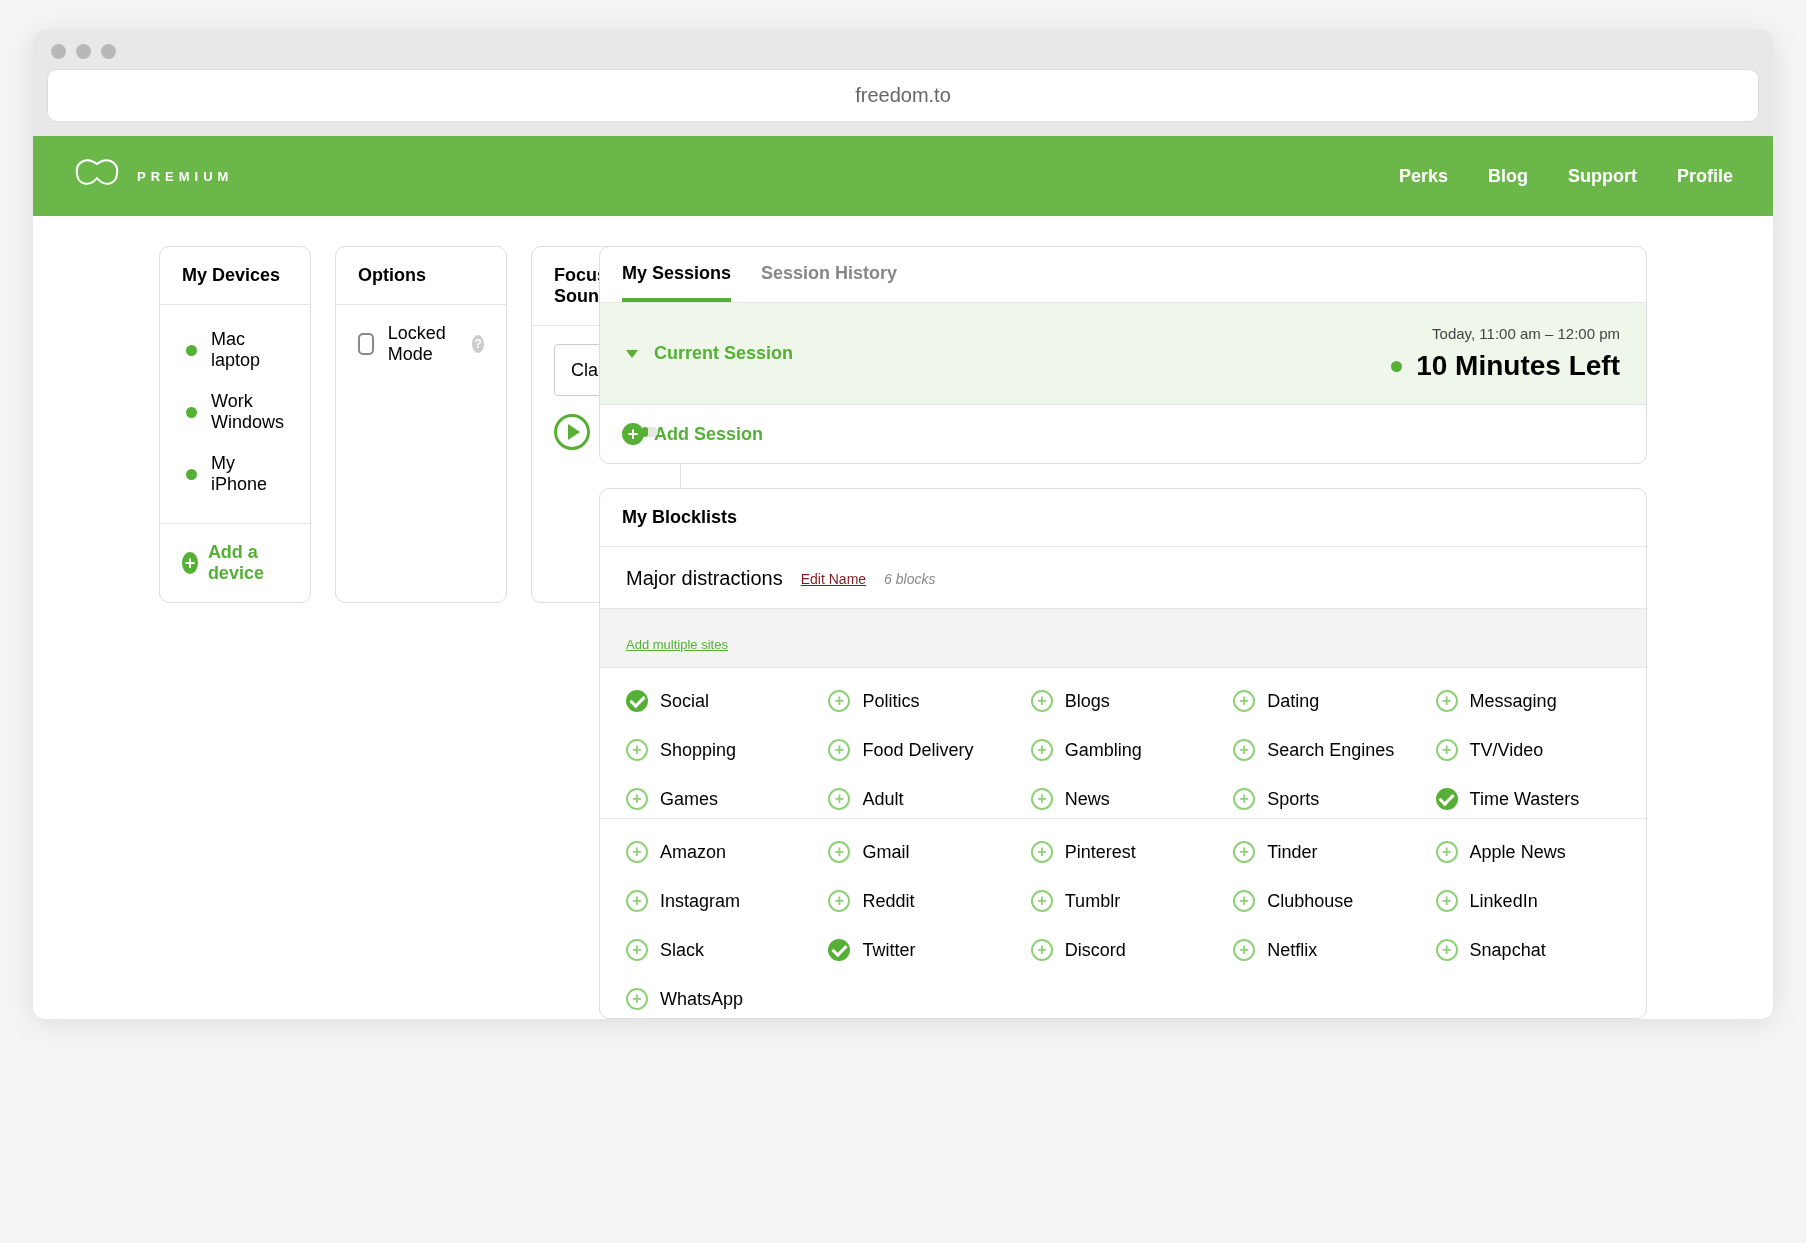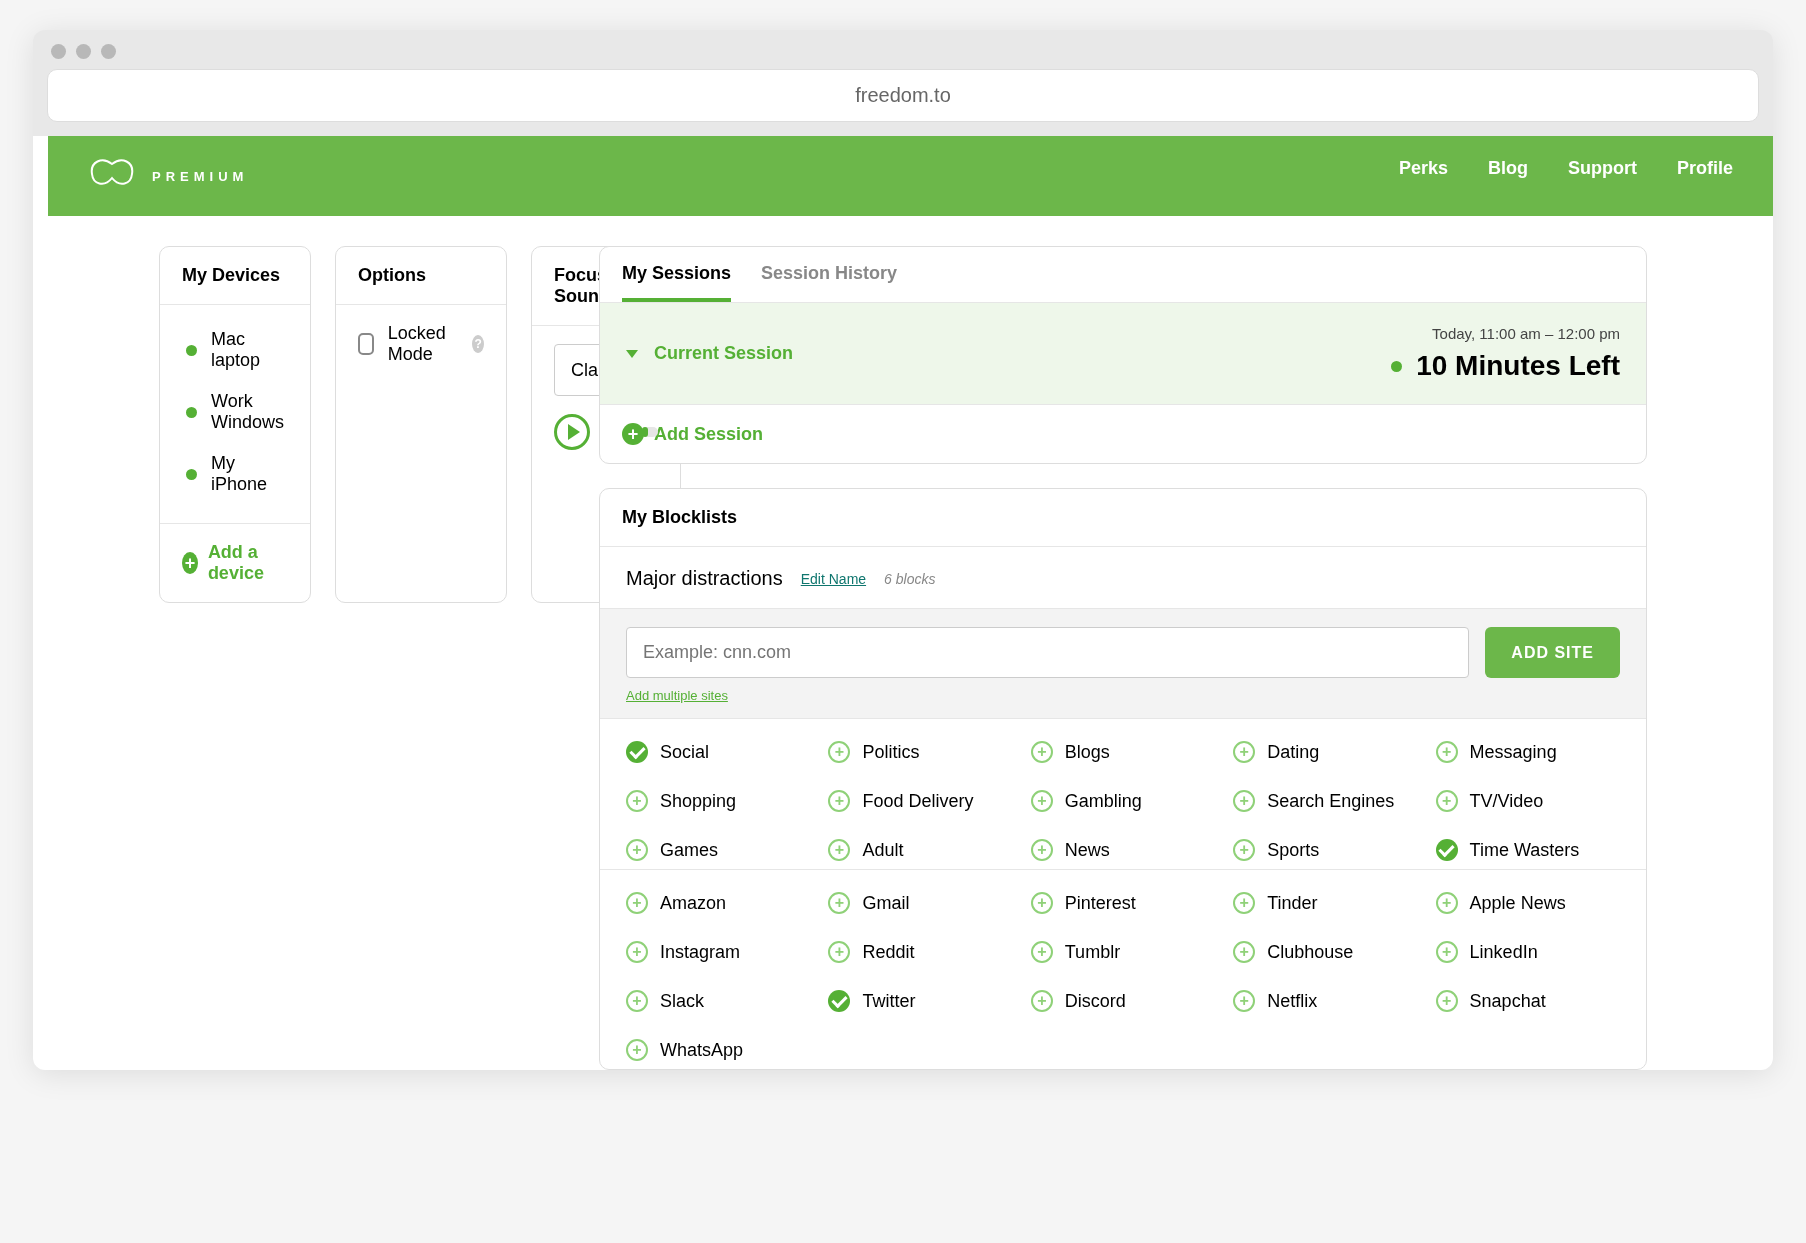--- a/index.html
+++ b/index.html
@@ -32,24 +32,24 @@
       text-align: center;
       color: #666;
       font-size: 20px;
     }
     .app {
       background: #fff;
     }
     .topbar {
       background: #6CB74A;
       display: flex;
+      align-items: center;
       justify-content: space-between;
       padding: 22px 40px;
       color: #fff;
-      margin-left: 15px;
     }
     .brand {
       display: flex;
       align-items: center;
       gap: 16px;
     }
     .butterfly svg { display: block; }
     .premium {
       letter-spacing: 5px;
       font-size: 13px;
@@ -156,21 +156,21 @@
       border-top: 8px solid #55b035;
     }
     .session-right { text-align: right; }
     .sched { color: #444; font-size: 15px; margin-bottom: 8px; }
     .time-left { display: flex; align-items: center; gap: 14px; justify-content: flex-end; }
     .time-left-text { font-weight: 900; font-size: 28px; }
 
     .blocklists-body { padding: 20px 26px 0; }
     .bl-row { display: flex; align-items: center; gap: 18px; font-size: 20px; }
     .bl-name { font-weight: 400; }
-    .bl-edit { color: #0f766e; font-size: 14px; text-decoration: underline; }
+    .bl-edit { color: #7f1d1d; font-size: 14px; text-decoration: underline; }
     .bl-count { color: #888; font-style: italic; font-size: 14px; }
 
     .bl-addbar {
       background: #f3f3f3;
       border-top: 1px solid #e6e6e6;
       border-bottom: 1px solid #e6e6e6;
       padding: 18px 26px 14px;
       margin-top: 18px;
     }
     .addbar-row { display: flex; gap: 16px; }
@@ -337,24 +337,20 @@
         <div class="card">
           <div class="card-header">My Blocklists</div>
           <div class="blocklists-body">
             <div class="bl-row">
               <span class="bl-name">Major distractions</span>
               <a href="#" class="bl-edit">Edit Name</a>
               <span class="bl-count">6 blocks</span>
             </div>
           </div>
           <div class="bl-addbar">
-            <div class="addbar-row">
-              <input type="text" placeholder="Example: cnn.com" style="">
-              <button class="addsite-btn">ADD SITE</button>
-            </div>
             <a href="#" class="multi-link">Add multiple sites</a>
           </div>
           <div class="cat-section">
             <div class="cat-grid" id="categories-grid">
                 <div class="cat-item">
                   <span class="check-fill"></span>
                   <span>Social</span>
                 </div>
                 <div class="cat-item">
                   <span class="plus-outline">+</span>

